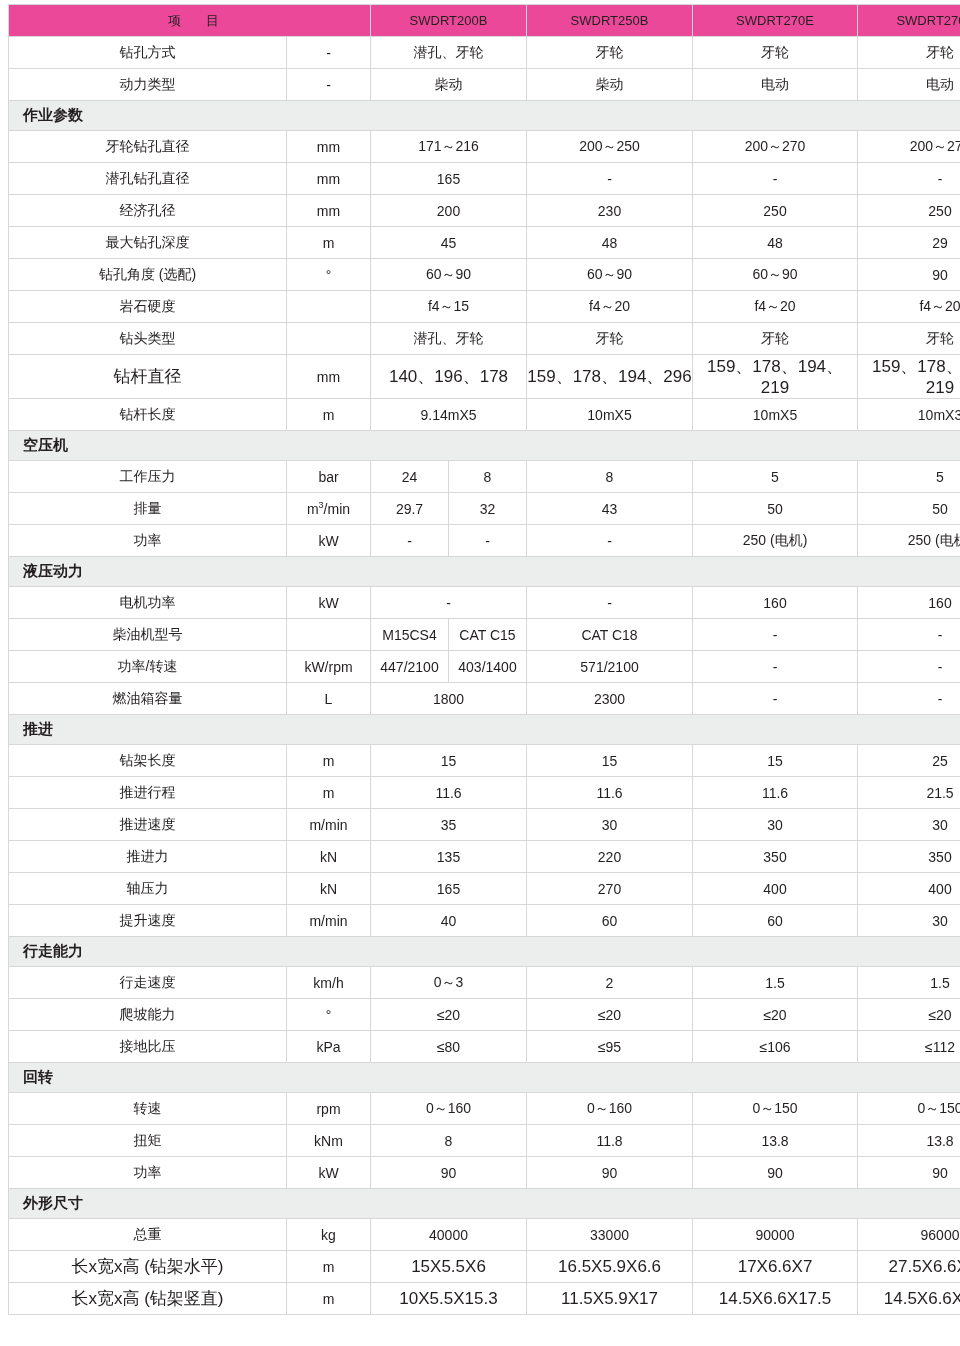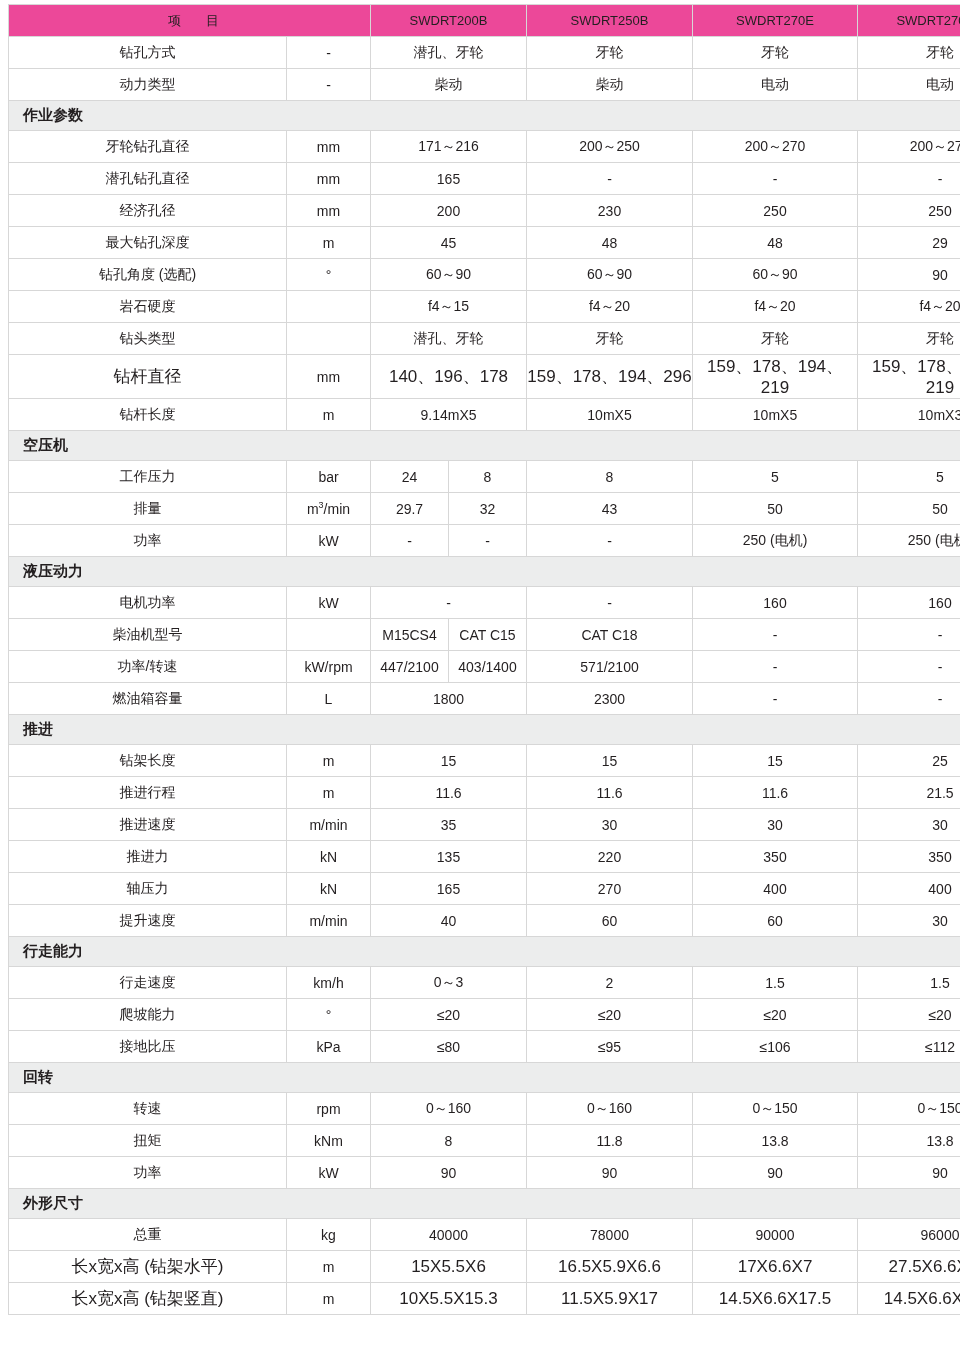--- a/index.html
+++ b/index.html
@@ -354,21 +354,21 @@
         <td class="">90</td>
         <td class="">90</td>
       </tr>
       <tr class="section">
         <td colspan="7">外形尺寸</td>
       </tr>
       <tr>
         <td class="label">总重</td>
         <td class="unit">kg</td>
         <td class="" colspan="2">40000</td>
-        <td class="">78000</td>
+        <td class="">33000</td>
         <td class="">90000</td>
         <td class="">96000</td>
       </tr>
       <tr>
         <td class="label small">长x宽x高 (钻架水平)</td>
         <td class="unit">m</td>
         <td class="small" colspan="2">15X5.5X6</td>
         <td class="small">16.5X5.9X6.6</td>
         <td class="small">17X6.6X7</td>
         <td class="small">27.5X6.6X7.8</td>

